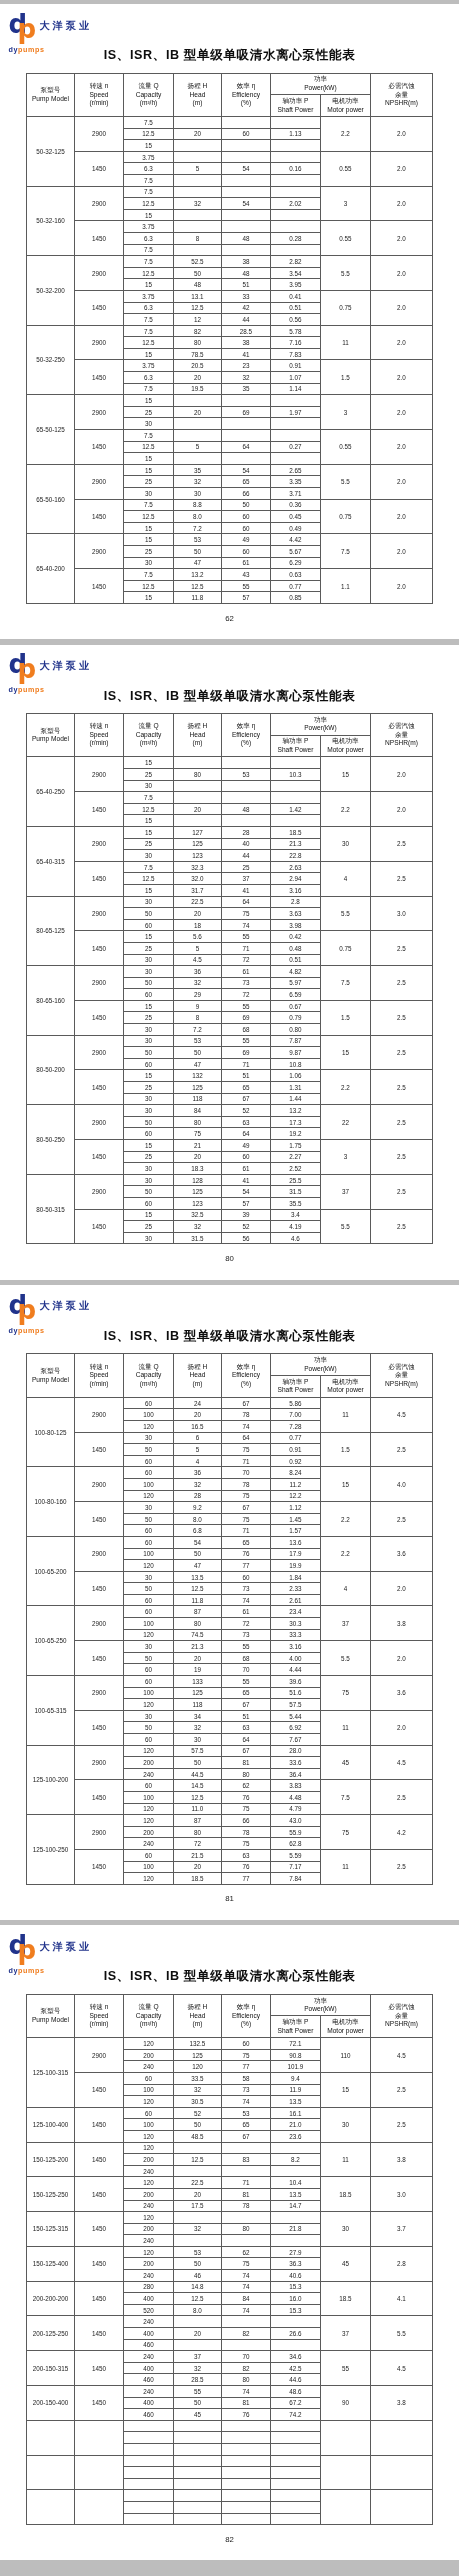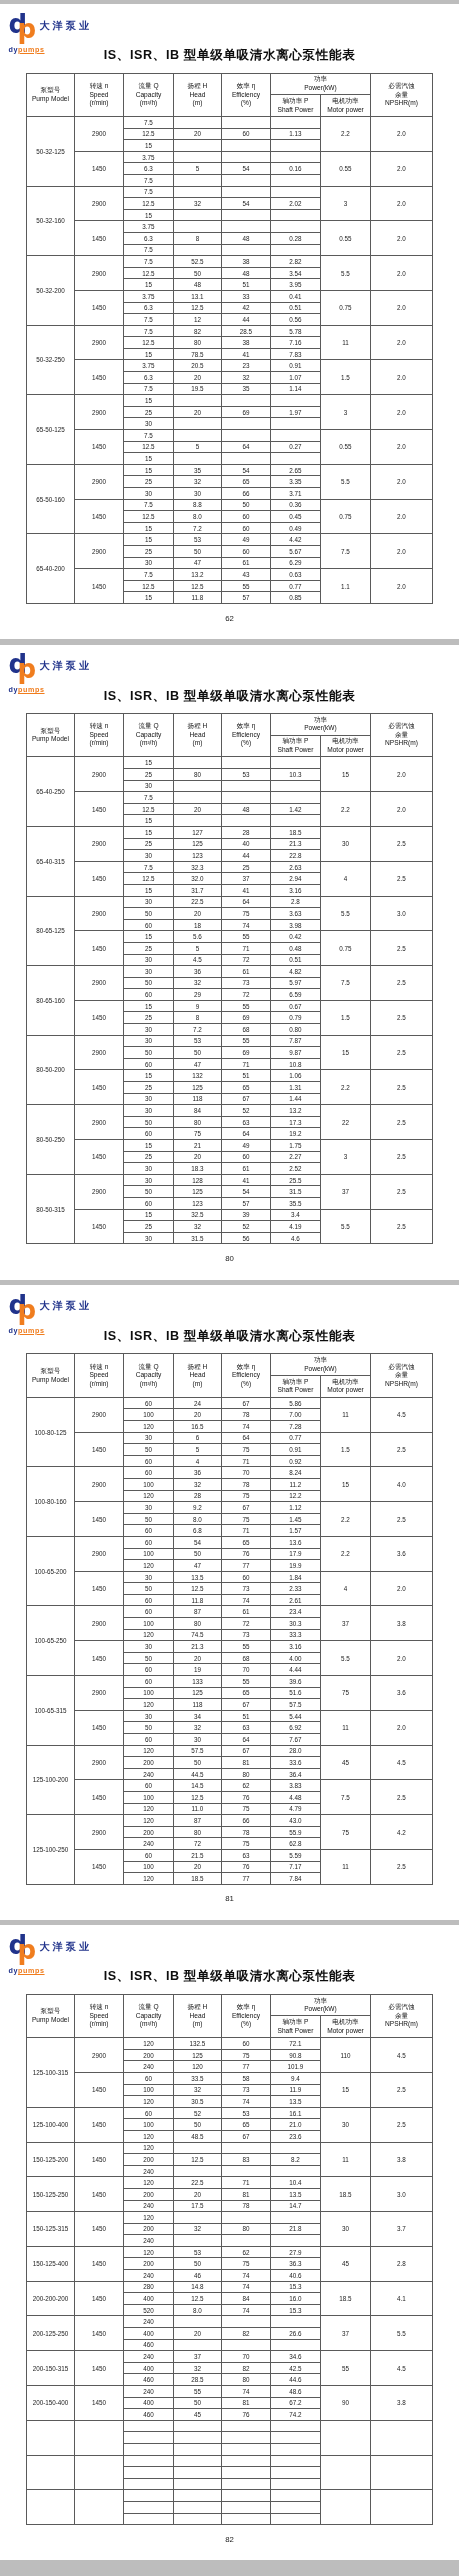--- a/index.html
+++ b/index.html
@@ -18,21 +18,21 @@
   }
   
   .logo-row { position:absolute; top:9.6px; left:8.4px; }
   .logo-top { display:flex; align-items:flex-start; }
   .dp-mark { position:relative; width:25px; height:30px; }
   .d-glyph { position:absolute; left:0; top:-4.8px; font-weight:bold; font-size:26px; color:#21338b; font-family:"DejaVu Sans",sans-serif; }
   .p-glyph { position:absolute; left:9px; top:0px; font-weight:bold; font-size:26px; color:#f07d1e; font-family:"DejaVu Sans",sans-serif; }
   .company-cn { font-size:10.2px; font-weight:bold; color:#21338b; letter-spacing:3px; margin:4.8px 0 0 6px; white-space:nowrap; }
   .brand { font-size:7.2px; font-weight:bold; margin-top:1.2px; letter-spacing:0.6px; }
   .brand-dy { color:#21338b;margin-top:39px; }
-  .brand-pumps { color:#f07d1e;text-decoration:underline; }
+  .brand-pumps { color:#f07d1e; }
   
   .title {
     margin:43px 0 0 0;
     text-align:center;
     font-size:12.6px;
     font-weight:bold;
     color:#0d0d0d;
     letter-spacing:0.6px;
   }
   

